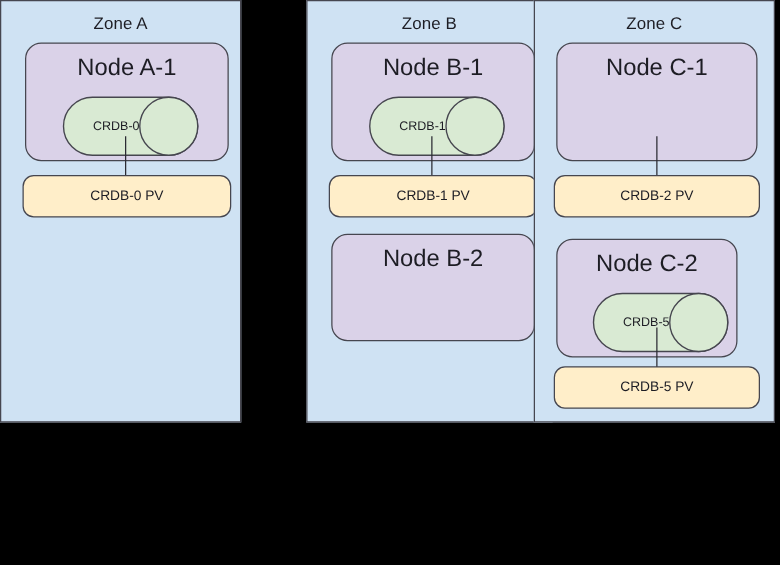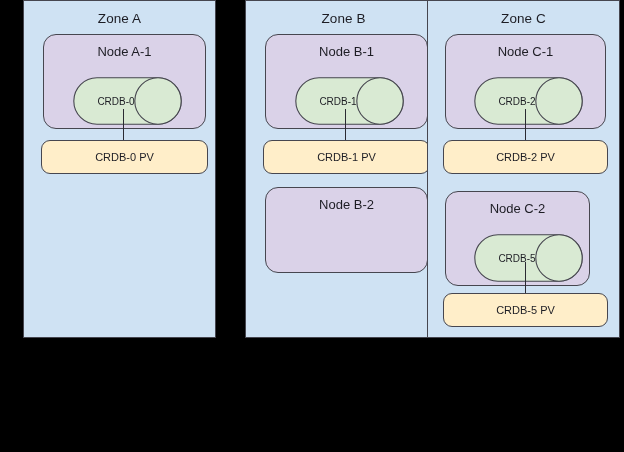--- a/index.html
+++ b/index.html
@@ -20,21 +20,21 @@
   }
   .node{
     position:absolute;
     background:var(--node-bg,#dad2e8);
     border:1px solid #46464f;
     border-radius:13px;
     box-sizing:border-box;
   }
   .node-title{
     position:absolute;left:0;right:0;top:9px;
-    text-align:center;font-size:13px;color:#1d1d24;
+    text-align:center;font-size:19px;color:#1d1d24;
   }
   .pv{
     position:absolute;
     background:var(--pv-bg,#ffeec9);
     border:1px solid #46464f;
     border-radius:9px;
     box-sizing:border-box;
     display:flex;align-items:center;justify-content:center;
   }
   .pv-label{font-size:11px;color:#1d1d24;}
@@ -49,21 +49,21 @@
   }
   .connector{
     position:absolute;width:0;border-left:1.6px solid #2b2b33;
   }
 </style>
 </head>
 <body>
 
 <div id="canvas">
 
-  <div class="zone" style="left:0px;width:193px;margin-left:23px;">
+  <div class="zone" style="left:0px;width:193px;">
     <div class="zone-title">Zone A</div>
 
     <div class="node" style="left:19px;top:33px;width:163px;height:95px;">
       <div class="node-title">Node A-1</div>
       <div class="cyl" style="left:29px;top:42px;width:109px;height:48px;">
         <svg width="109" height="48" viewBox="0 0 109 48">
           <path d="M 24,0.8 L 85,0.8 A 23.2,23.2 0 0 1 85,47.2 L 24,47.2 A 23.2,23.2 0 0 1 24,0.8 Z" fill="#d9ead3" stroke="#46464f" stroke-width="1.1"></path>
           <ellipse cx="85" cy="24" rx="23.2" ry="23.2" fill="#d9ead3" stroke="#46464f" stroke-width="1.1"></ellipse>
         </svg>
         <div class="cyl-label" style="left:12px;width:62px;">CRDB-0</div>
@@ -100,27 +100,20 @@
     <div class="node" style="left:19px;top:186px;width:163px;height:86px;">
       <div class="node-title">Node B-2</div>
     </div>
   </div>
 
   <div class="zone" style="left:427px;width:193px;">
     <div class="zone-title">Zone C</div>
 
     <div class="node" style="left:17px;top:33px;width:161px;height:95px;">
       <div class="node-title">Node C-1</div>
-      <div class="cyl" style="left:28px;top:42px;width:109px;height:48px;">
-        <svg width="109" height="48" viewBox="0 0 109 48">
-          <path d="M 24,0.8 L 85,0.8 A 23.2,23.2 0 0 1 85,47.2 L 24,47.2 A 23.2,23.2 0 0 1 24,0.8 Z" fill="#d9ead3" stroke="#46464f" stroke-width="1.1"></path>
-          <ellipse cx="85" cy="24" rx="23.2" ry="23.2" fill="#d9ead3" stroke="#46464f" stroke-width="1.1"></ellipse>
-        </svg>
-        <div class="cyl-label" style="left:12px;width:62px;">CRDB-2</div>
-      </div>
     </div>
 
     <div class="connector" style="left:97px;top:108px;height:32px;"></div>
 
     <div class="pv" style="left:15px;top:139px;width:165px;height:34px;">
       <span class="pv-label">CRDB-2 PV</span>
     </div>
 
     <div class="node" style="left:17px;top:190px;width:145px;height:95px;">
       <div class="node-title">Node C-2</div>

